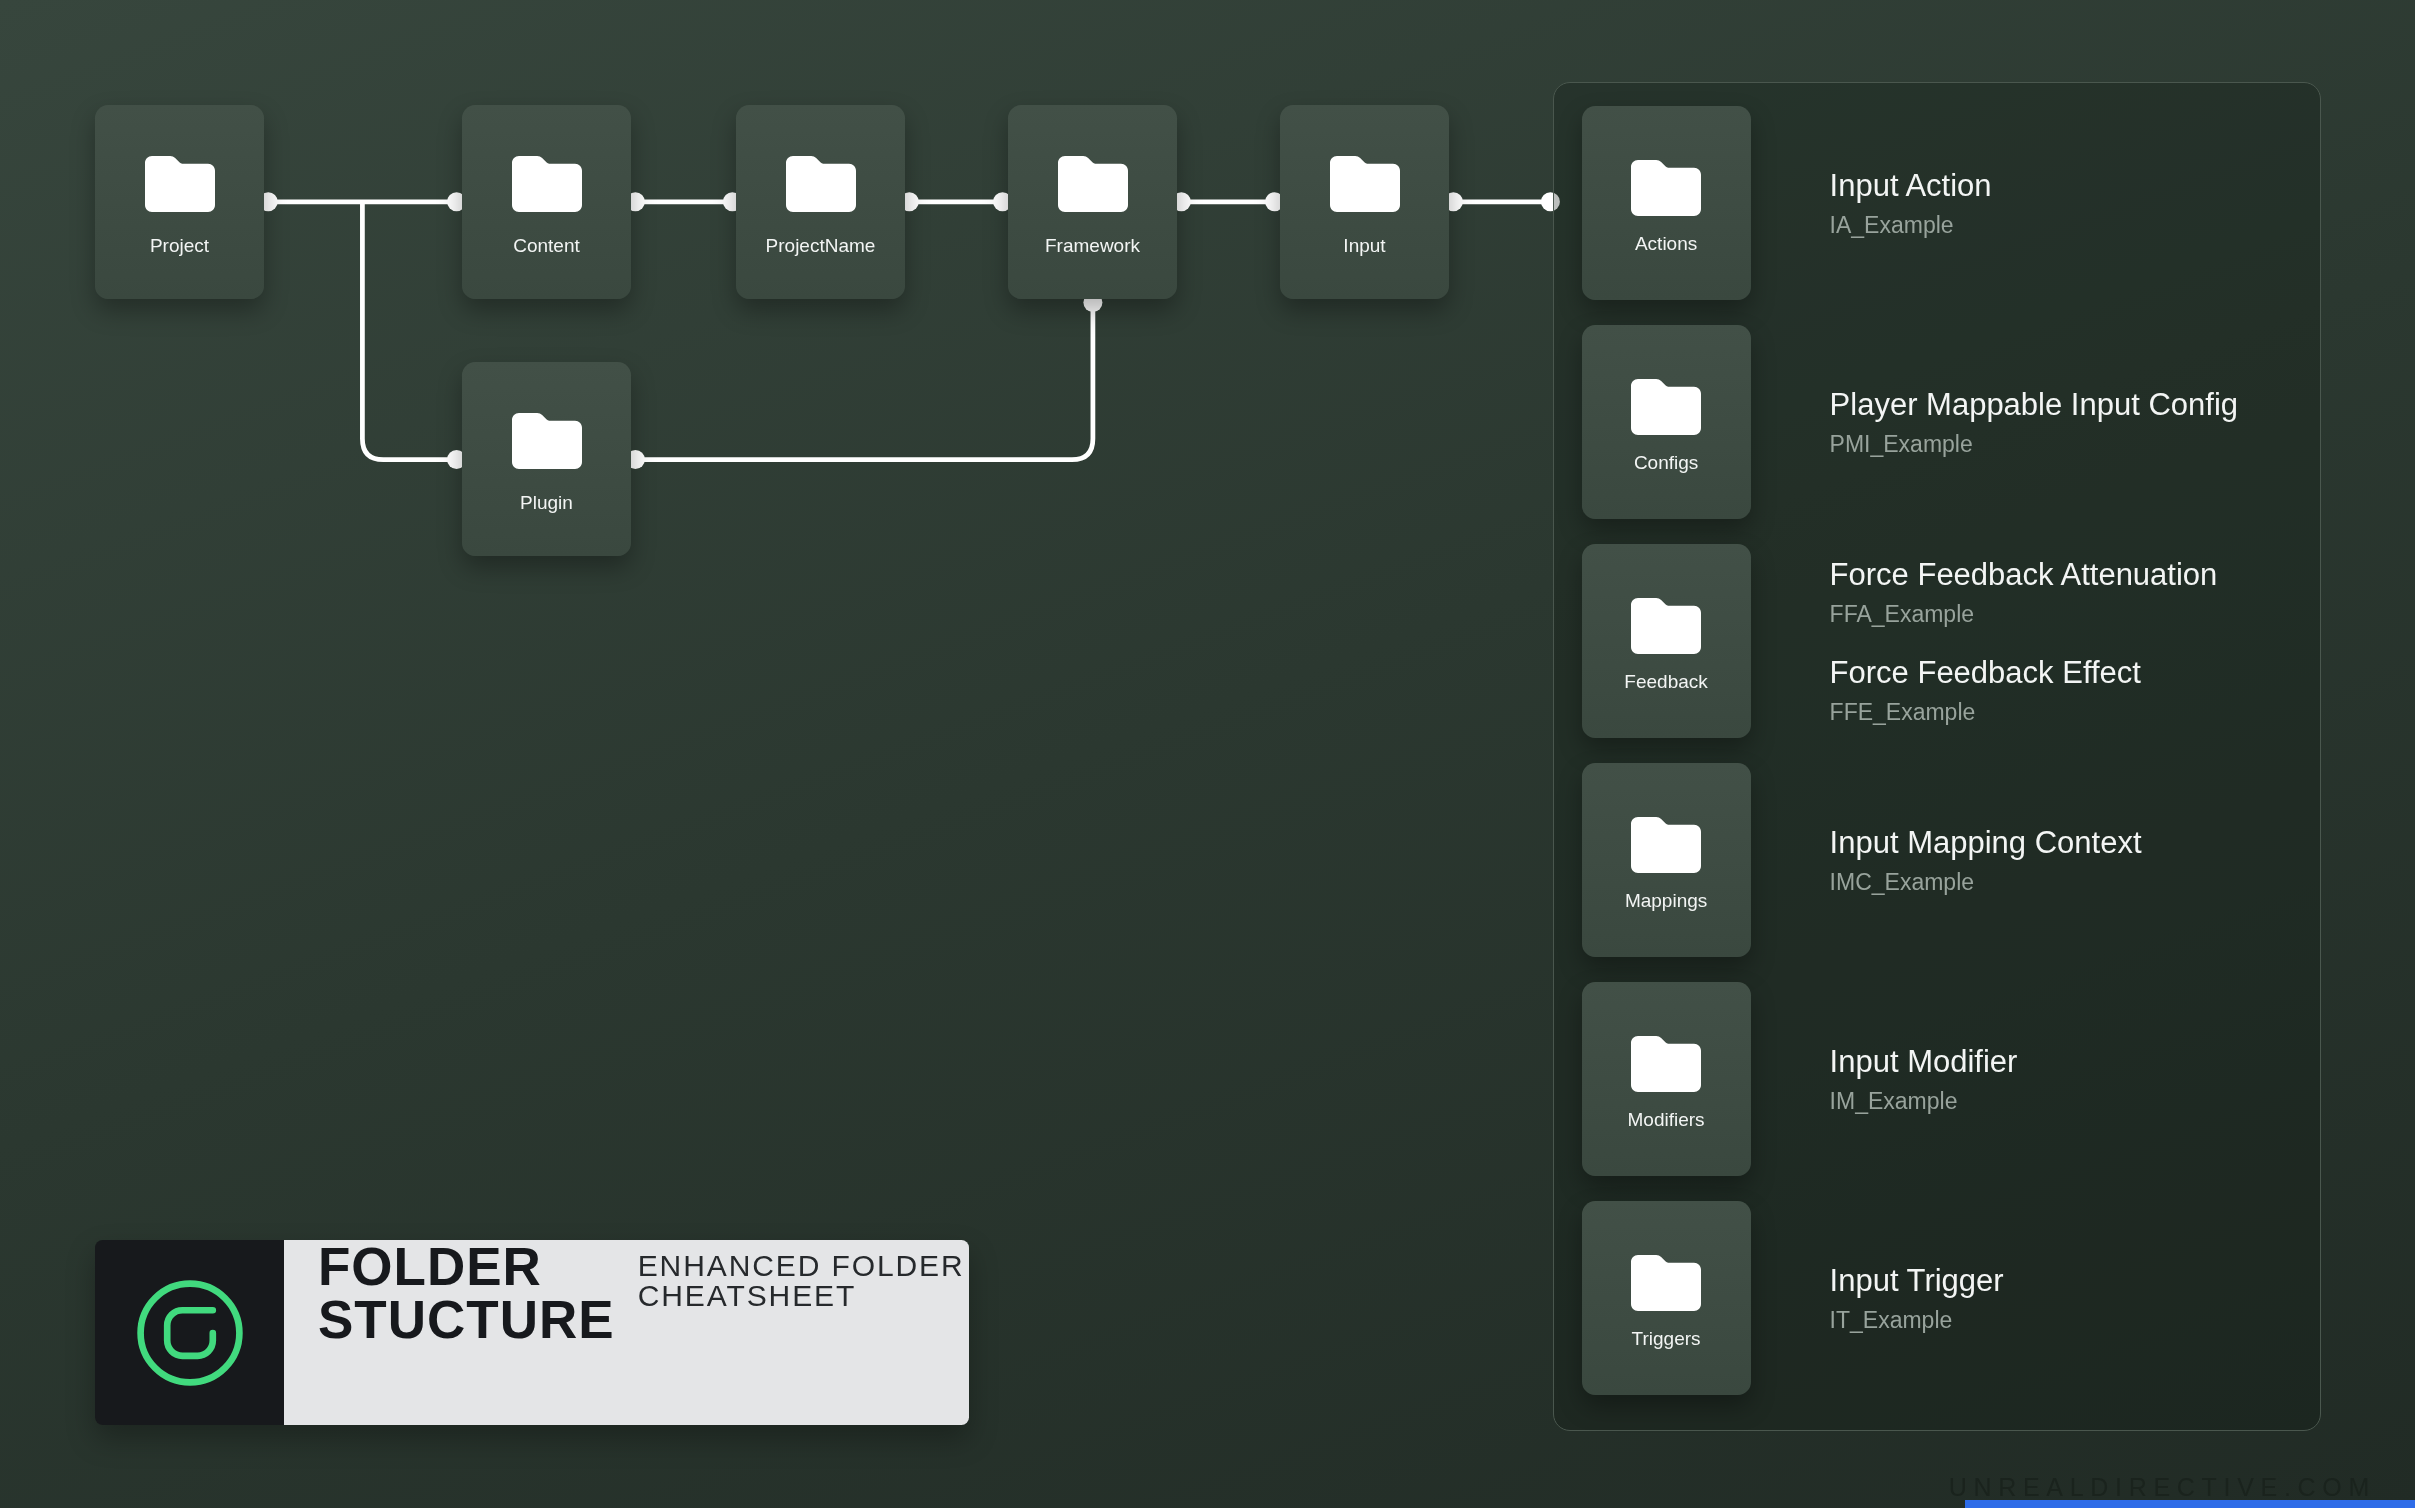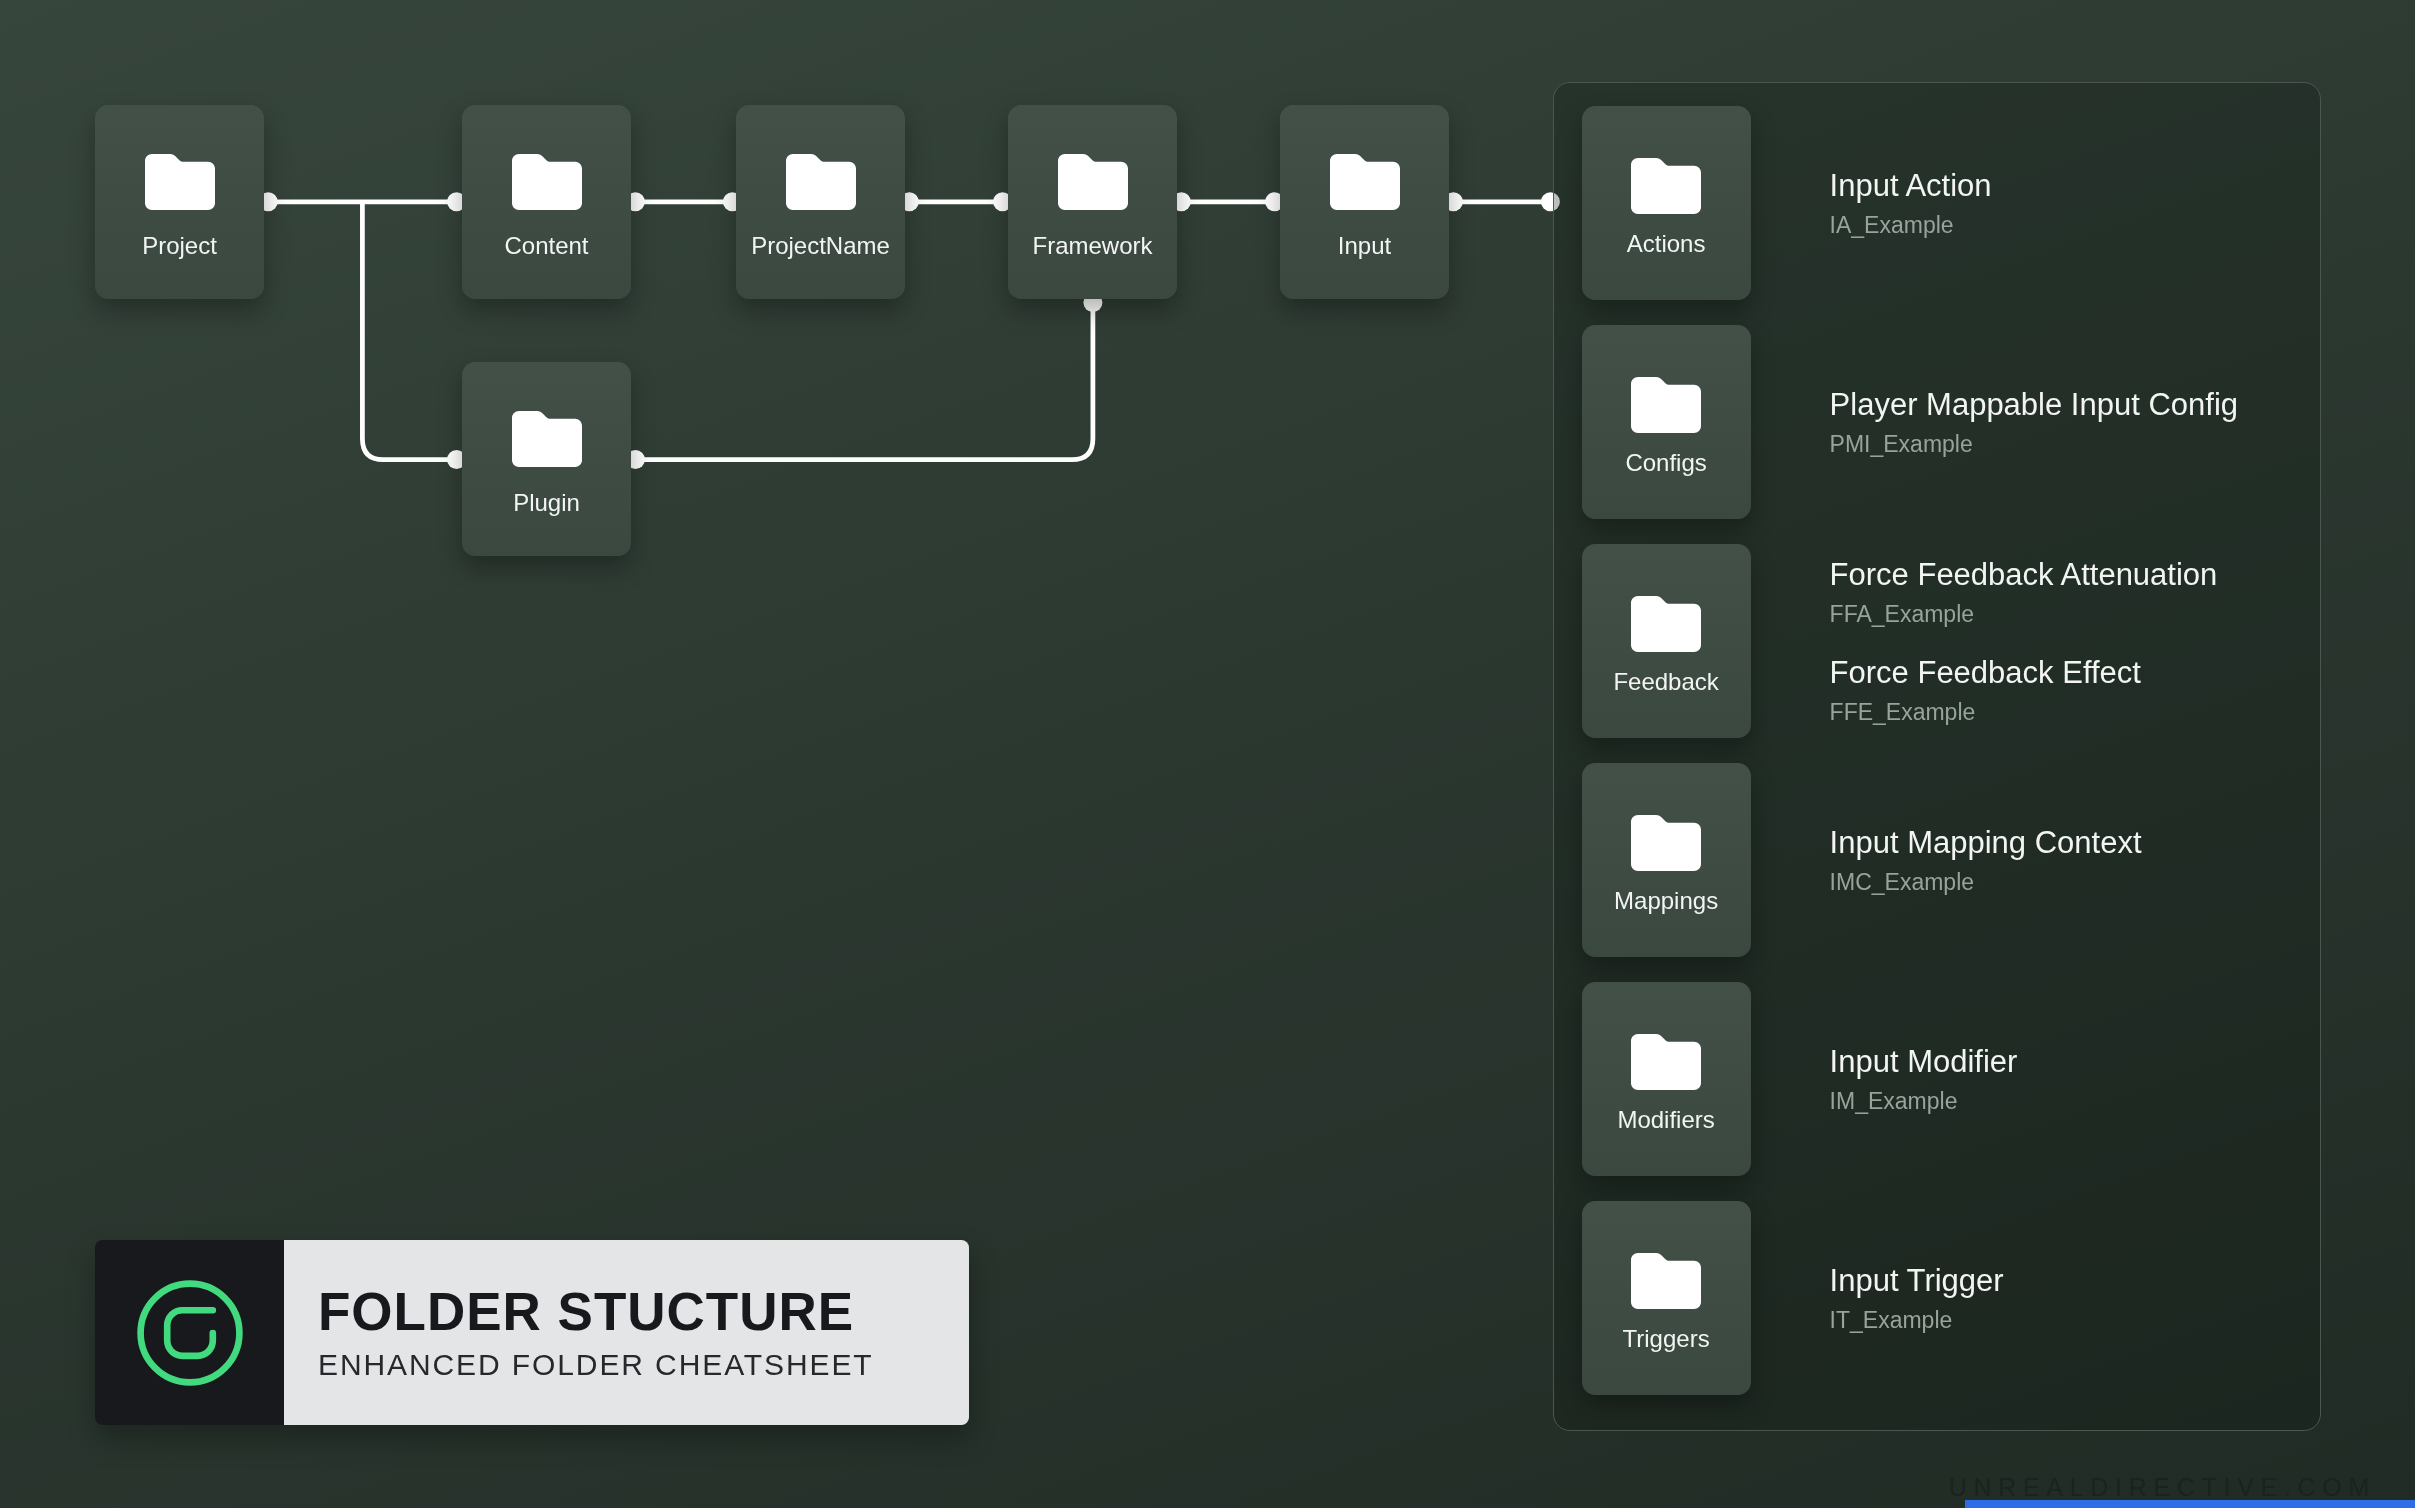--- a/index.html
+++ b/index.html
@@ -22,21 +22,21 @@
   .dot{fill:var(--connector);}
 
   .node{
     position:absolute;width:169px;height:194px;border-radius:13.3px;
     background:linear-gradient(180deg,var(--tile-top),var(--tile-bottom));
     box-shadow:0 11.4px 25px rgba(0,0,0,0.30);
     display:flex;flex-direction:column;align-items:center;justify-content:center;gap:17px;
   }
   .folder-glyph{width:86px;height:70px;display:block;}
   .folder-glyph path{fill:#ffffff;}
-  .node-label{color:var(--text-primary);font-size:24px;line-height:1;}
+  .node-label{color:var(--text-primary);font-size:19px;line-height:1;}
 
   .panel{
     position:absolute;left:1553px;top:82px;width:768px;height:1349px;
     border:1.9px solid var(--panel-border);border-radius:17px;
     background:var(--panel-fill);
     padding:23px 28.5px 36px 27.6px;
     display:flex;flex-direction:column;gap:25px;
   }
   .prow{display:flex;align-items:center;gap:79px;height:194px;flex:none;}
   .ptile{
@@ -53,21 +53,21 @@
     position:absolute;left:95px;top:1240px;width:874px;height:185px;
     display:flex;border-radius:7.6px;overflow:hidden;
     box-shadow:0 13.3px 28.5px rgba(0,0,0,0.28);
   }
   .banner-logo{
     width:189px;flex:none;background:var(--banner-dark);
     display:flex;align-items:center;justify-content:center;
   }
   .banner-body{
     flex:1;background:var(--banner-bg);
-    display:flex;flex-direction:column;justify-content:center;padding-left:34px;
+    display:flex;flex-direction:row;justify-content:center;padding-left:34px;
   }
   .banner-title{color:var(--banner-text);font-size:53px;font-weight:bold;letter-spacing:1px;line-height:1;}
   .banner-sub{color:#26292c;font-size:30px;font-weight:500;letter-spacing:1.9px;margin-top:11.4px;line-height:1;}
   .logo-svg{width:114px;height:114px;display:block;}
   .logo-svg .stroke{stroke:var(--accent-green);fill:none;stroke-width:7;stroke-linecap:round;}
 
   .watermark{
     position:absolute;right:40px;bottom:5.7px;
     color:var(--watermark);font-size:25px;font-weight:normal;letter-spacing:6.7px;white-space:nowrap;
   }

